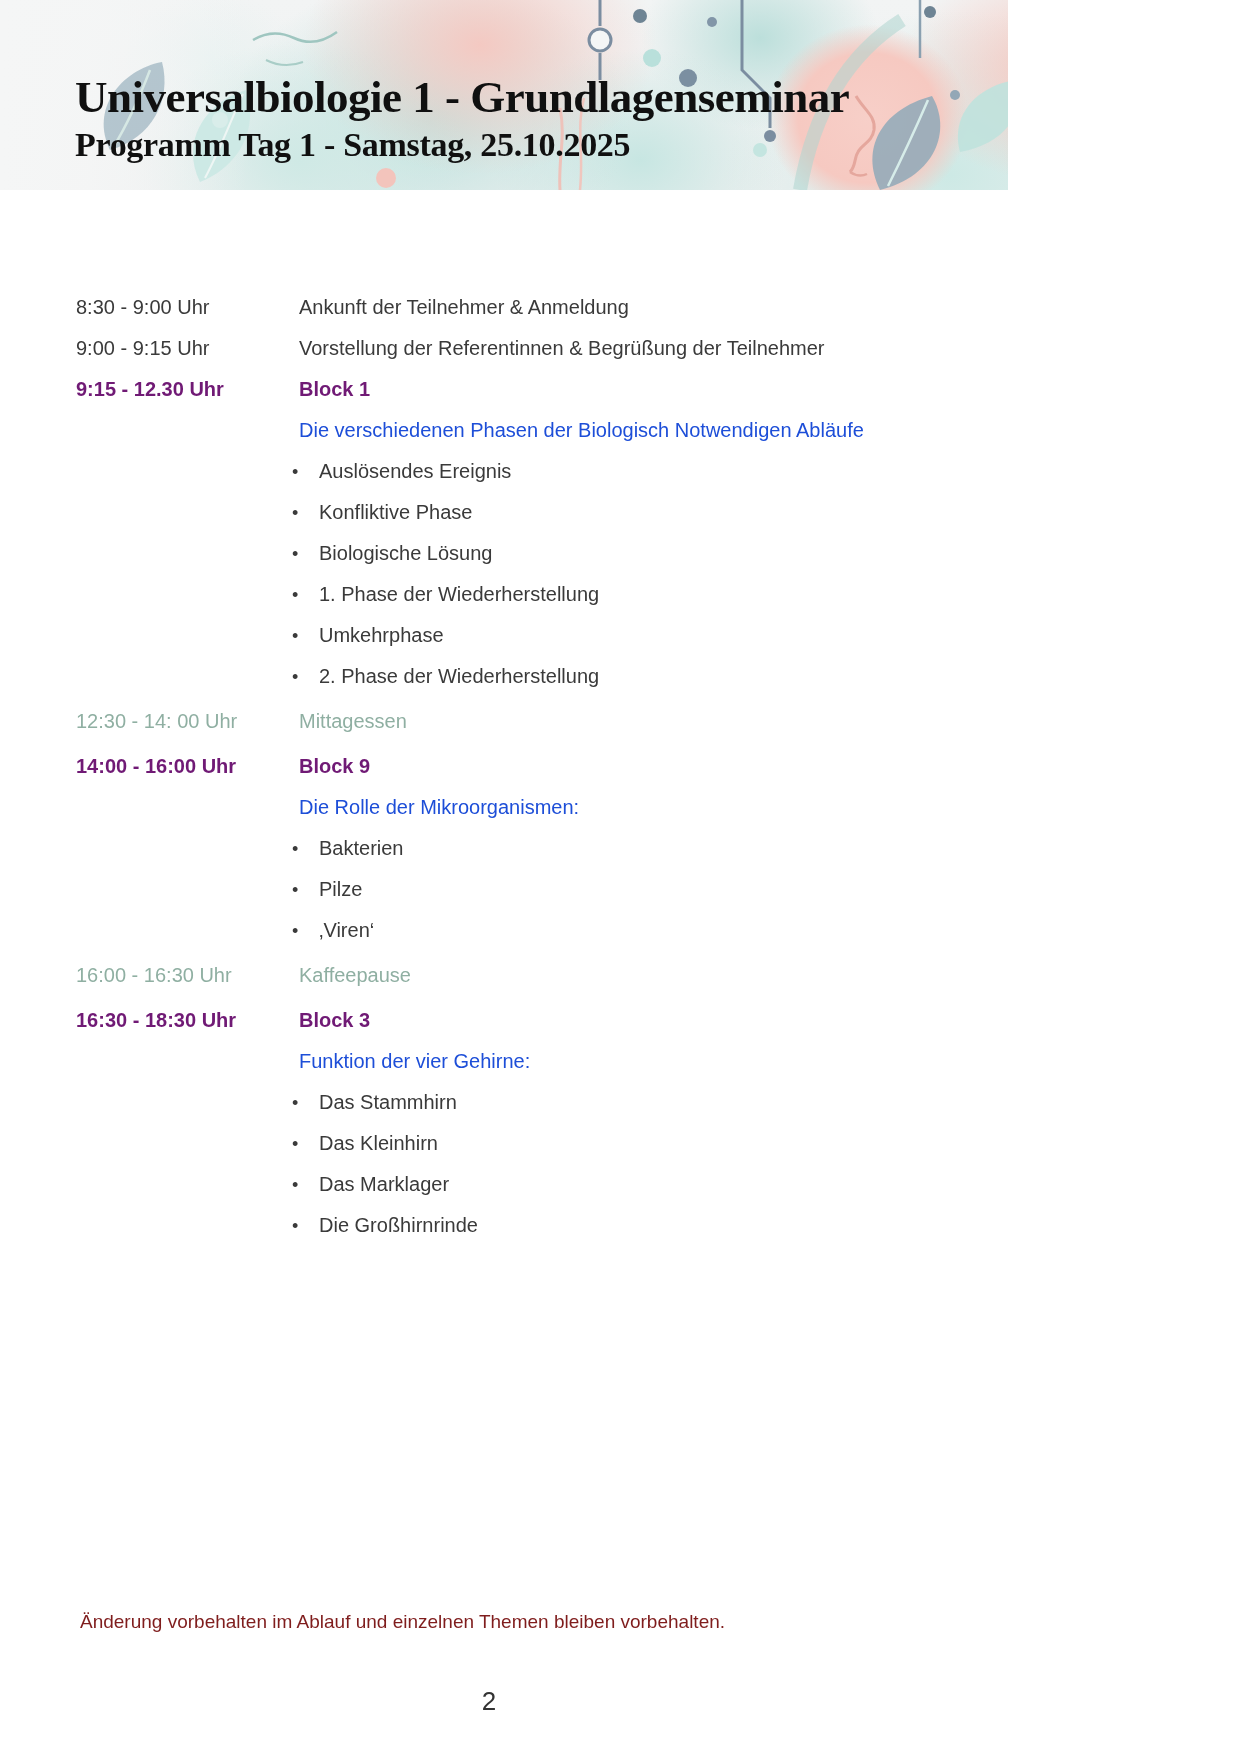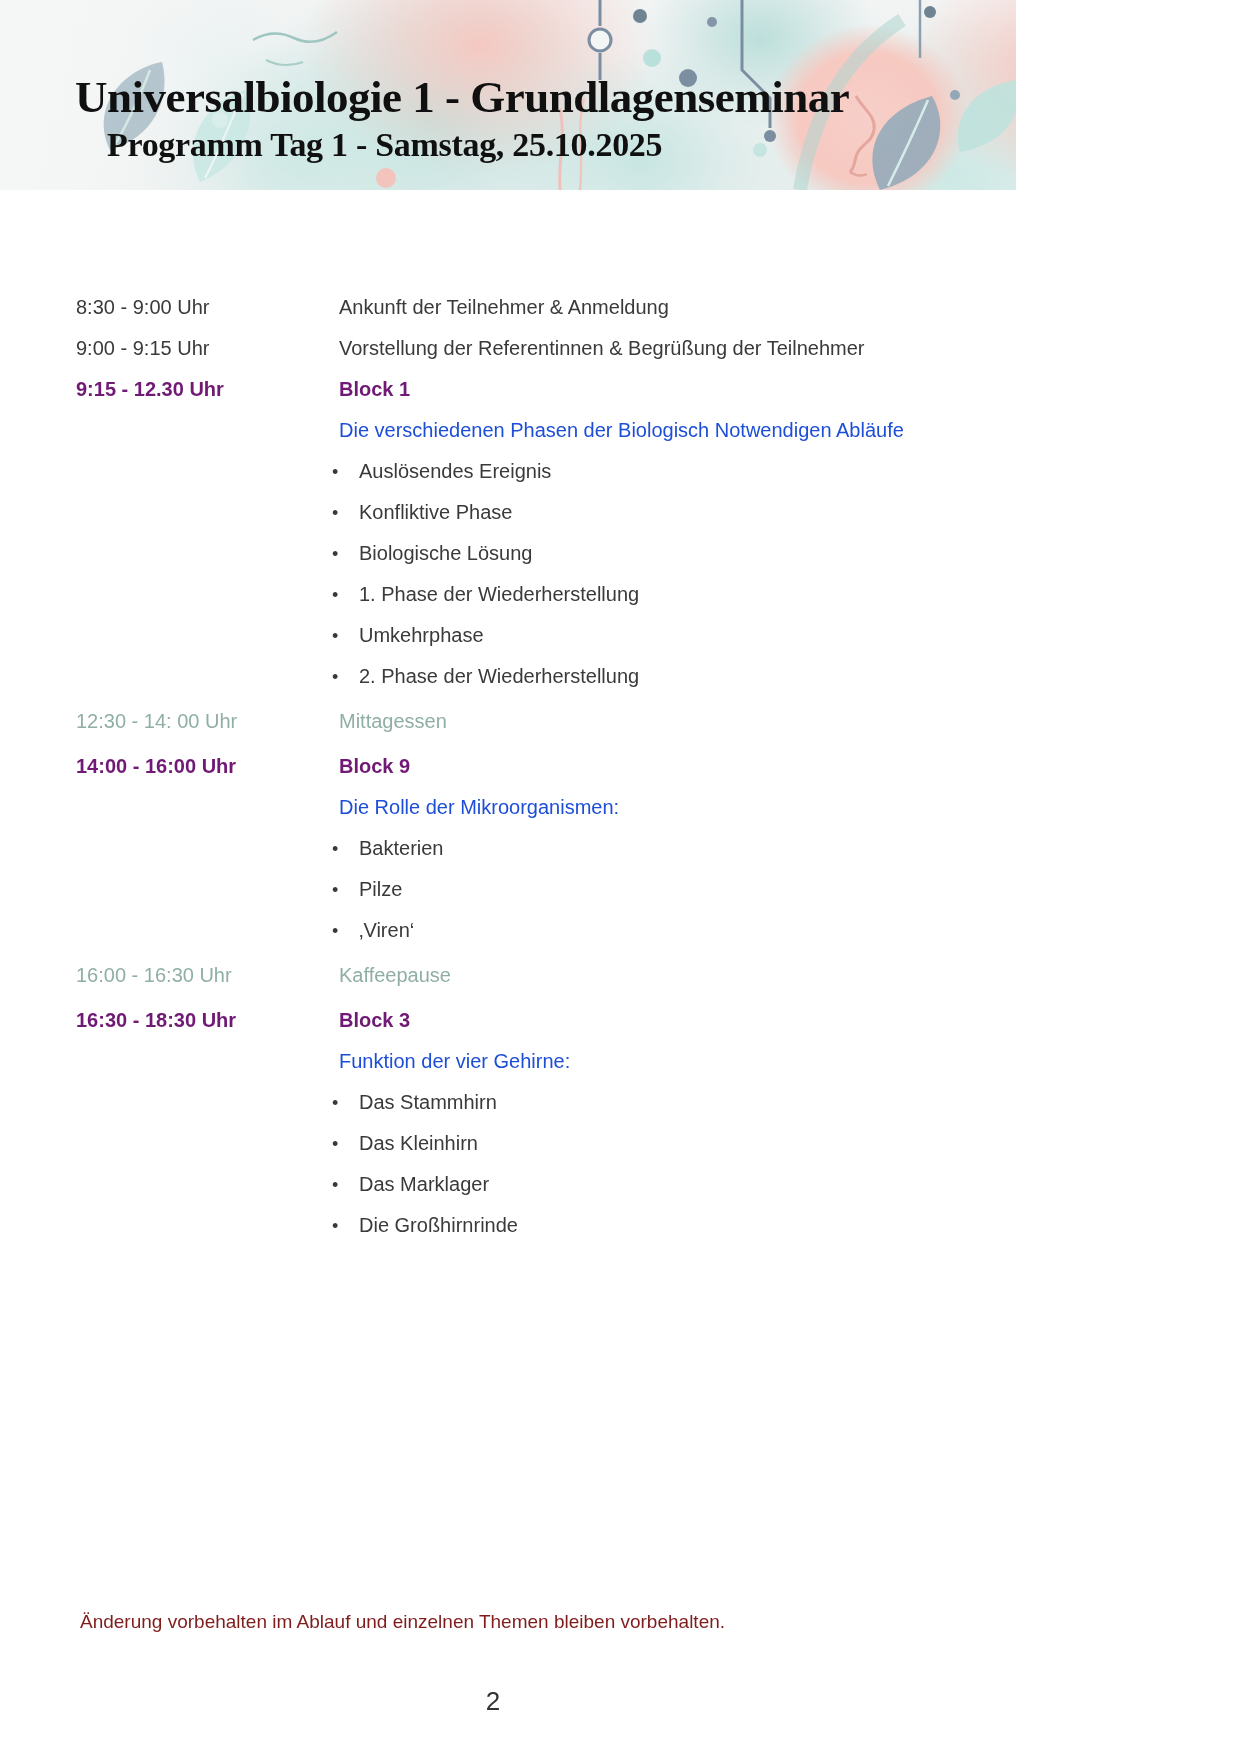--- a/index.html
+++ b/index.html
@@ -3,21 +3,20 @@
 <meta charset="utf-8">
 <style>
   html,body{margin:0;padding:0;background:#ffffff;}
   .page{
     position:relative;
     width:1008px;height:1754px;
     background:#ffffff;
     overflow:hidden;
     font-family:"Liberation Sans",sans-serif;
     color:#3a3a3a;
-    padding-left:8px;
   }
 
   
   .header-art{
     position:absolute;top:0;left:0;width:1240px;height:190px;overflow:hidden;
     background-image:
       linear-gradient(90deg,#f5f6f6 0%,rgba(245,246,246,.85) 7%,rgba(245,246,246,0) 20%),
       linear-gradient(270deg,#f8f9f9 0%,rgba(248,249,249,.85) 3%,rgba(248,249,249,0) 11%),
       radial-gradient(140px 130px at 868px 118px,#f7cfc8 0%,#f6c9c1 50%,rgba(246,201,193,0) 72%),
       radial-gradient(230px 160px at 1060px 70px,#f6c5bd 0%,rgba(246,197,189,0) 70%),
@@ -36,26 +35,26 @@
   
   .header-text{position:absolute;left:75px;top:73px;z-index:3;}
   .page-title{
     font-family:"Liberation Serif",serif;font-weight:700;
     font-size:45px;line-height:48px;letter-spacing:-0.5px;color:#101010;
     white-space:nowrap;
   }
   .page-subtitle{
     font-family:"Liberation Serif",serif;font-weight:700;
     font-size:34px;line-height:38px;letter-spacing:-0.3px;color:#101010;
-    margin-top:5px;white-space:nowrap;margin-left:32px;
+    margin-top:5px;white-space:nowrap;
   }
 
   
   .schedule{position:absolute;left:76px;top:287px;right:30px;}
-  .row{display:flex;align-items:center;height:41px;gap:40px;}
+  .row{display:flex;align-items:center;height:41px;}
   .row.gap{margin-top:4px;}
   .cell-time{flex:none;width:223px;font-size:20px;color:#3a3a3a;}
   .cell-desc{flex:1;font-size:20px;color:#3a3a3a;display:flex;align-items:center;}
   .row.block .cell-time,.row.block .cell-desc{font-weight:700;color:#701a75;}
   .row.topic .cell-desc{color:#1d4ed8;}
   .row.break .cell-time,.row.break .cell-desc{color:var(--break-green,#8fafa2);}
   .dot{flex:none;width:27px;margin-left:-7px;color:#3a3a3a;font-size:18px;line-height:1;}
 
   
   .footer-note{position:absolute;left:80px;top:1611px;font-size:19px;color:#7f1d1d;}

